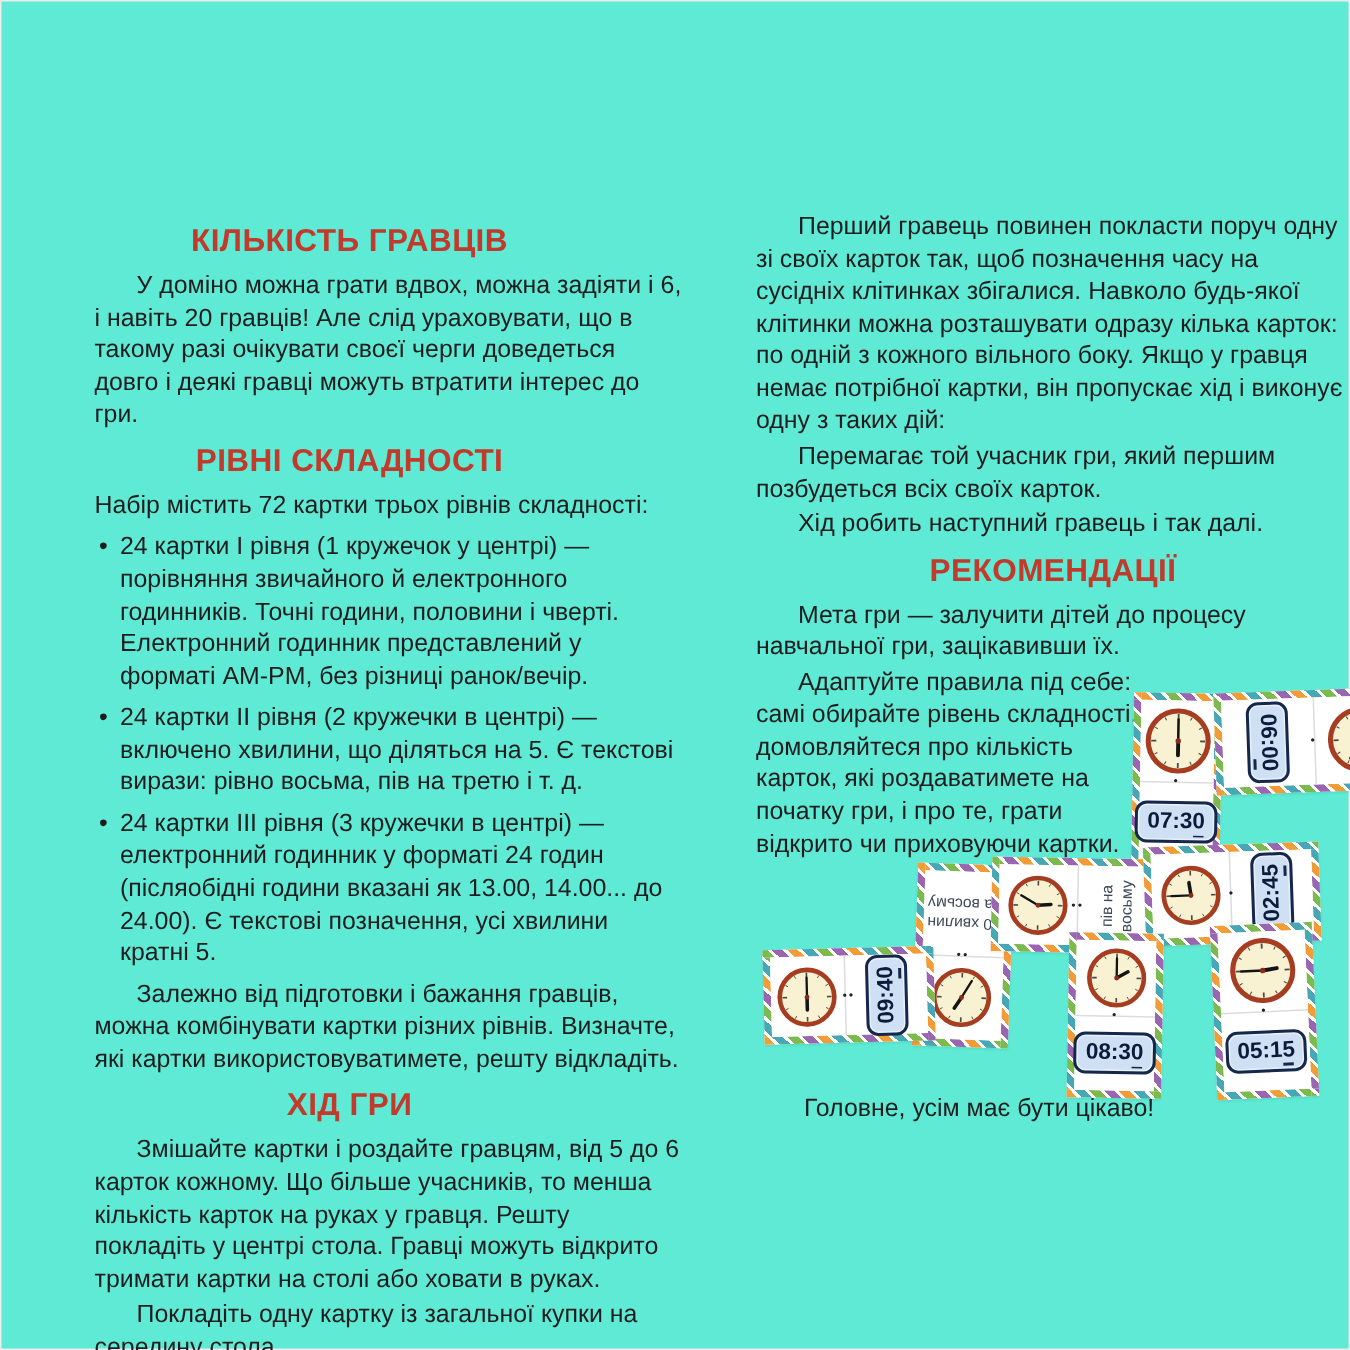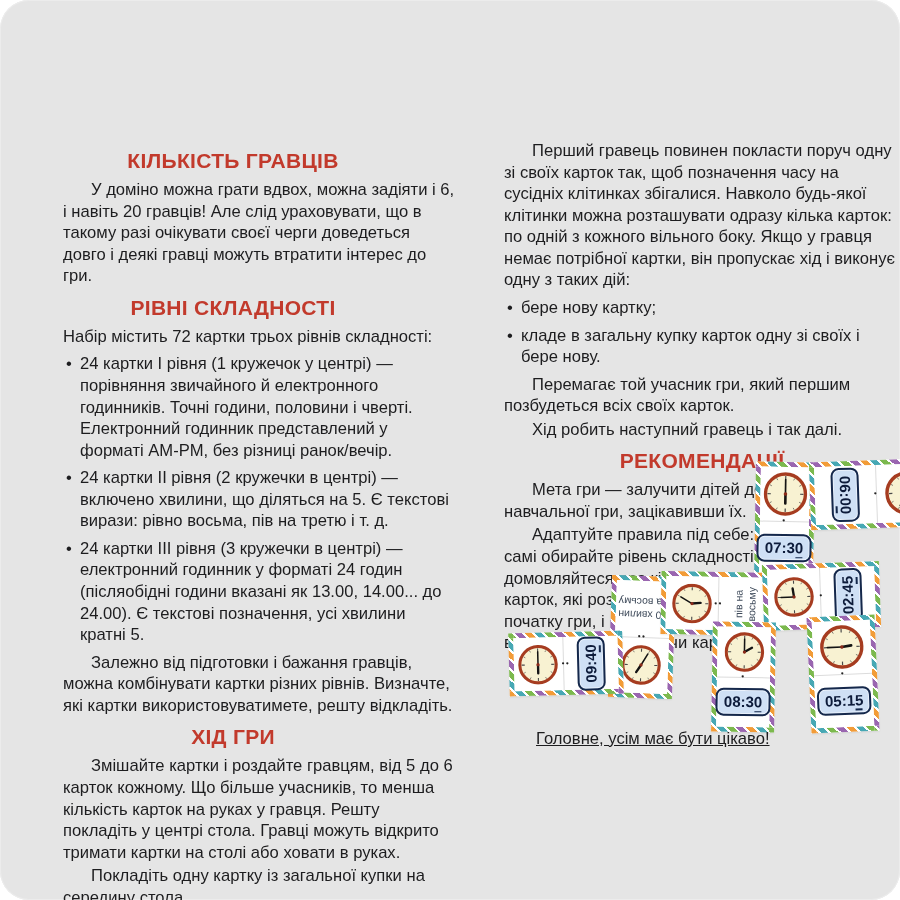--- a/index.html
+++ b/index.html
@@ -1,38 +1,37 @@
 <!DOCTYPE html>
 <html><head>
 <meta charset="utf-8">
 <style>
   html,body { margin:0; padding:0; background:#ffffff; }
   .page {
-    position:relative; width:900px; height:900px; background:#e5e5e5;
+    position:relative; width:900px; height:900px; background:#5eead4;
     font-family:"Liberation Sans", sans-serif; color:#1d1d1f; overflow:hidden;
     box-shadow: inset 0 0 0 1px #ececec;
-    border-radius: 29px;
   }
   .col { position:absolute; top:140px; }
   .col-left  { left:63px;  width:392px; }
   .col-right { left:474px; width:396px; height:640px;margin-left:30px; }
 
   .col p { margin:0 0 2px 0; font-size:16.6px; line-height:1.3; }
   .indent { text-indent:28px; }
   h2 {
     margin:9px 0 6px 0; font-size:21px; font-weight:800; letter-spacing:.3px;
     color:#c23a2c; text-align:center;
   }
   .col-left h2 { width:340px; }
   ul { list-style:none; margin:4px 0 4px 0; padding:0; }
   li { position:relative; padding-left:17px; margin:6px 0; font-size:16.6px; line-height:1.3; }
   li::before { content:"•"; position:absolute; left:3px; top:0; }
 
   .reco-narrow { max-width:262px; }
-  .closing { position:absolute; left:4px; top:588px; width:320px;text-decoration:underline; }
+  .closing { position:absolute; left:4px; top:588px; width:320px; }
 
   
   .scene { position:absolute; left:0; top:0; width:100%; height:100%; }
   .tile {
     position:absolute; display:flex; background:#fff;
     border:5px solid transparent;
     border-image: repeating-linear-gradient(45deg,
       #f29c38 0 5px, #ffffff 5px 7px,
       #47a8b4 7px 12px, #ffffff 12px 14px,
       #7cb94e 14px 19px, #ffffff 19px 21px,
@@ -91,24 +90,20 @@
     </ul>
     <p class="indent">Залежно від підготовки і бажання гравців, можна комбінувати картки різних рівнів. Визначте, які картки використовуватимете, решту відкладіть.</p>
 
     <h2>ХІД ГРИ</h2>
     <p class="indent">Змішайте картки і роздайте гравцям, від 5 до 6 карток кожному. Що більше учасників, то менша кількість карток на руках у гравця. Решту покладіть у центрі стола. Гравці можуть відкрито тримати картки на столі або ховати в руках.</p>
     <p class="indent">Покладіть одну картку із загальної купки на середину стола.</p>
   </div>
 
   <div class="col col-right">
     <p class="indent">Перший гравець повинен покласти поруч одну зі своїх карток так, щоб позначення часу на сусідніх клітинках збігалися. Навколо будь-якої клітинки можна розташувати одразу кілька карток: по одній з кожного вільного боку. Якщо у гравця немає потрібної картки, він пропускає хід і виконує одну з таких дій:</p>
-    <ul>
-      <li>бере нову картку;</li>
-      <li>кладе в загальну купку карток одну зі своїх і бере нову.</li>
-    </ul>
     <p class="indent">Перемагає той учасник гри, який першим позбудеться всіх своїх карток.</p>
     <p class="indent">Хід робить наступний гравець і так далі.</p>
 
     <h2>РЕКОМЕНДАЦІЇ</h2>
     <p class="indent">Мета гри — залучити дітей до процесу навчальної гри, зацікавивши їх.</p>
     <p class="indent reco-narrow">Адаптуйте правила під себе: самі обирайте рівень складності, домовляйтеся про кількість карток, які роздаватимете на початку гри, і про те, грати відкрито чи приховуючи картки.</p>
 
     <div class="scene">
 
       <div class="tile v t1">

